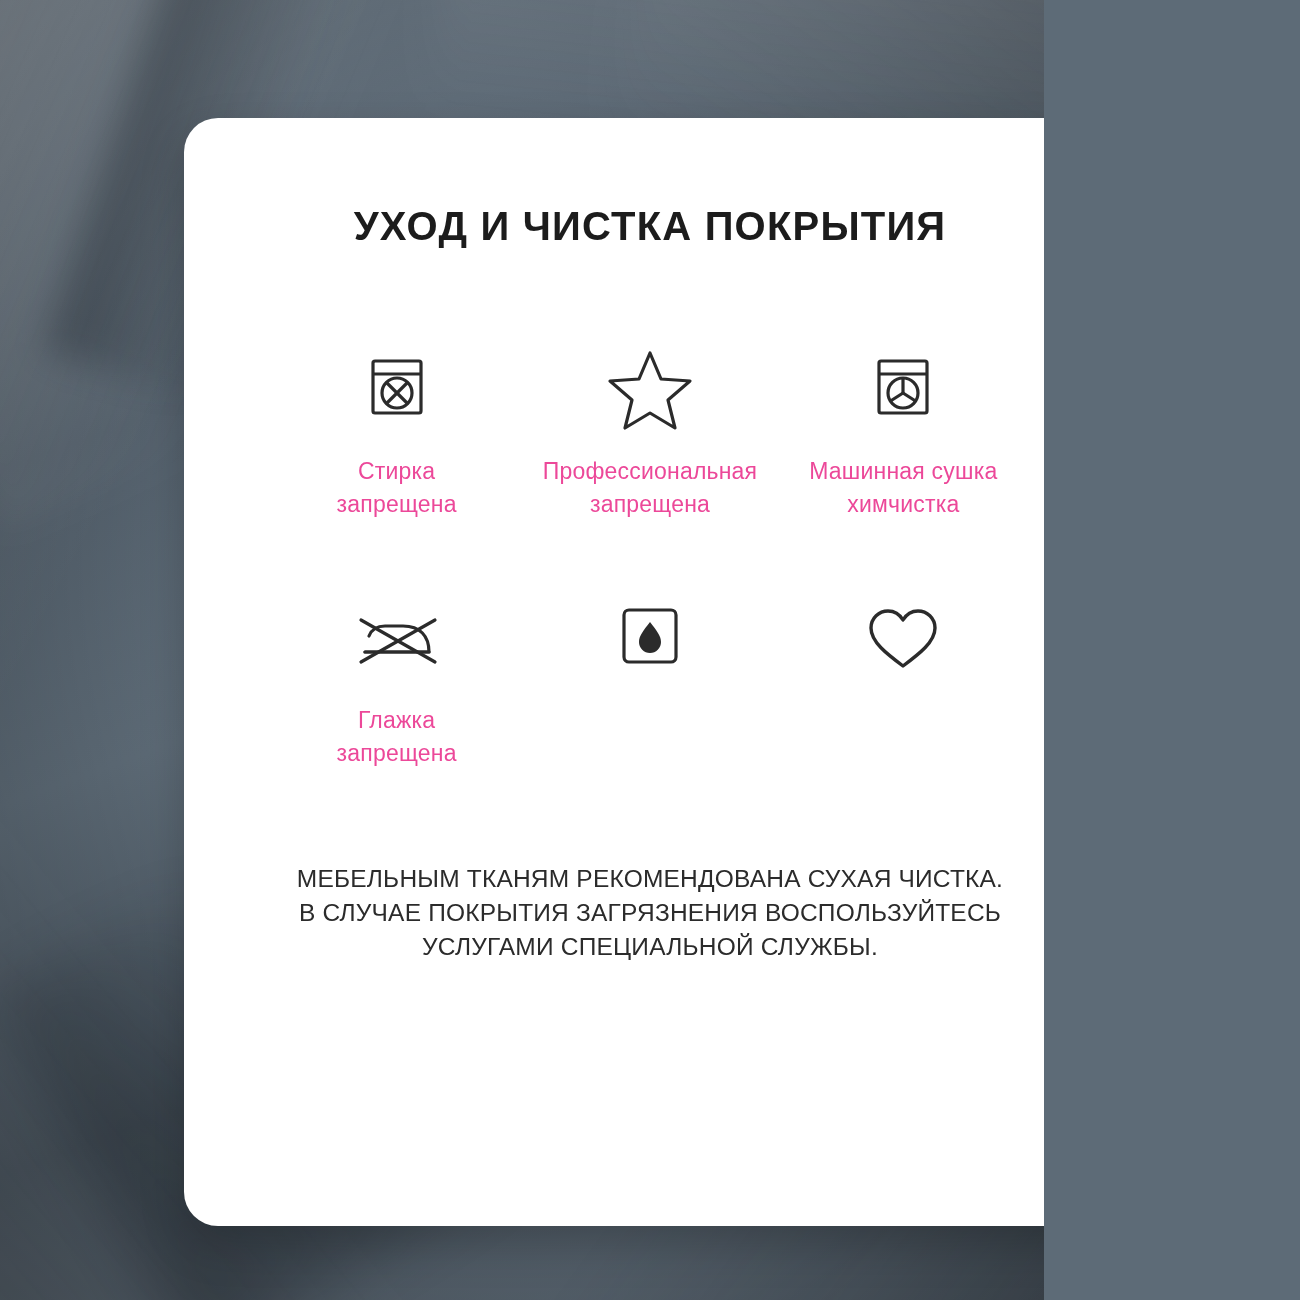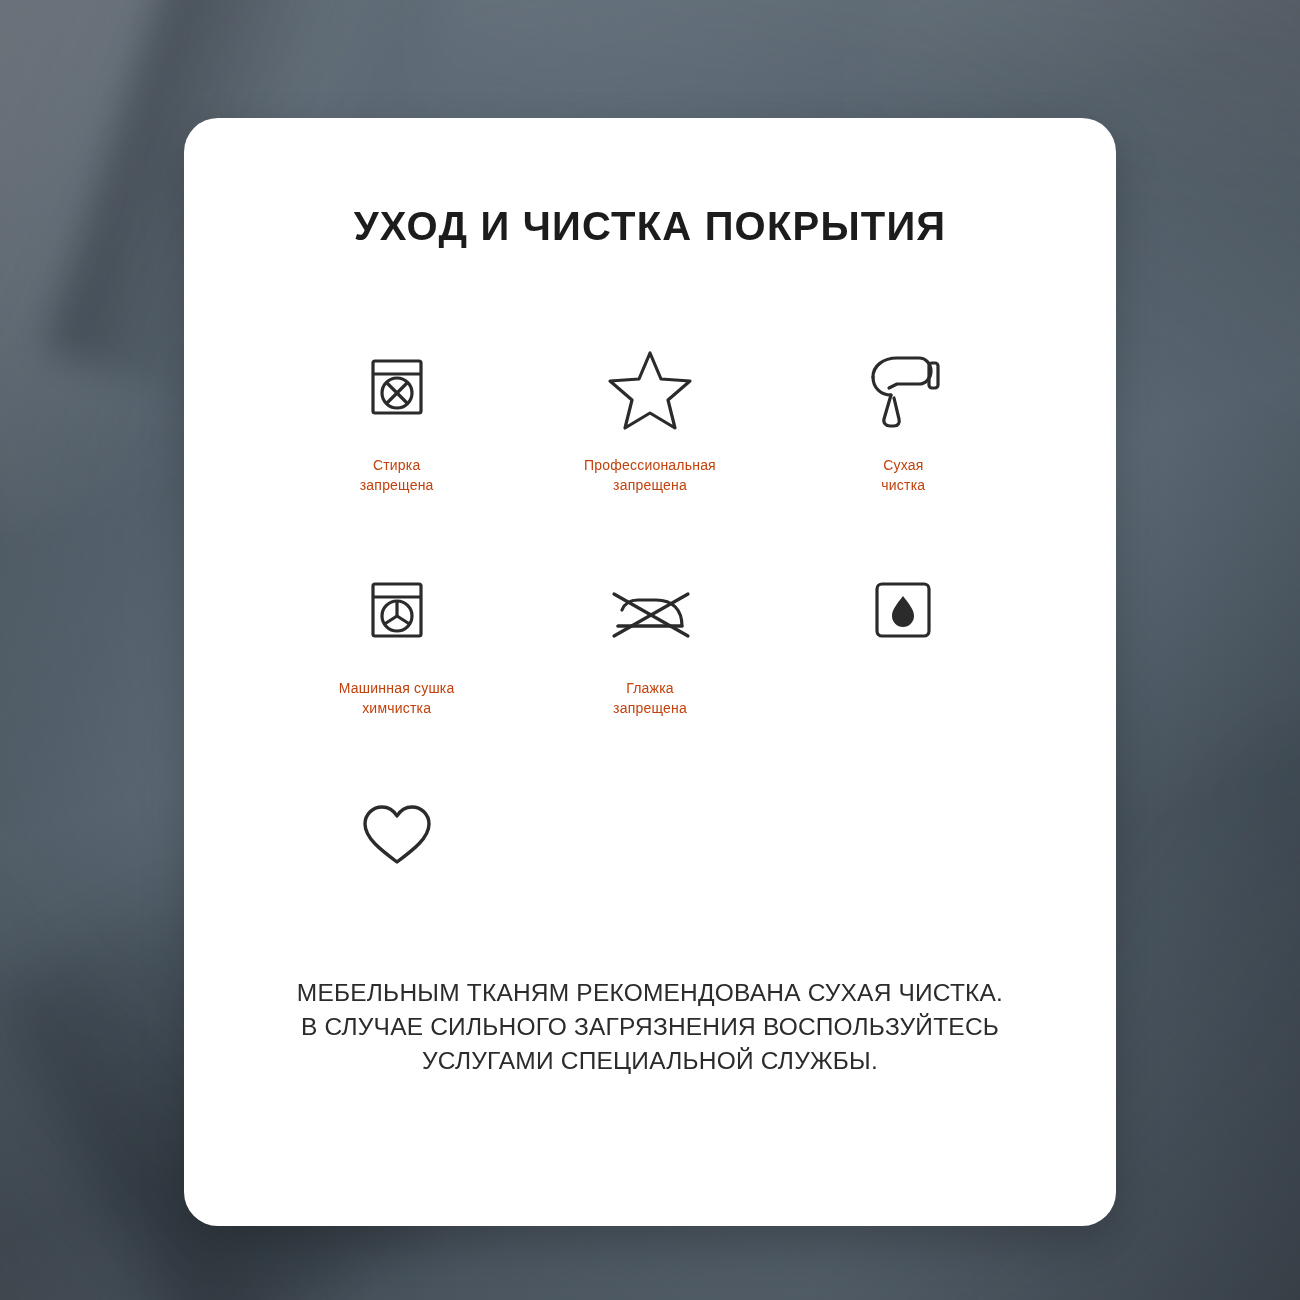--- a/index.html
+++ b/index.html
@@ -10,21 +10,21 @@
     width: 1300px;
     height: 1300px;
     font-family: "Liberation Sans", sans-serif;
     background: #5d6b77;
     overflow: hidden;
   }
 
   
   .page {
     position: relative;
-    width: 1300px;
+    width: 1044px;
     height: 1300px;
     overflow: hidden;
     background:
       linear-gradient(118deg, rgba(255,255,255,0.10) 0%, rgba(255,255,255,0) 22%),
       linear-gradient(160deg, #6e7b87 0%, #55626e 28%, #5f6d79 48%, #4c5863 70%, #65727e 100%);
   }
   .fabric-fold {
     position: absolute;
     pointer-events: none;
   }
@@ -122,23 +122,23 @@
   }
   .icon-box {
     height: 104px;
     display: flex;
     align-items: center;
     justify-content: center;
   }
   .care-label {
     margin-top: 16px;
     text-align: center;
-    font-size: 14px;
+    font-size: 23px;
     line-height: 1.45;
-    color: #c2410c;
+    color: #ec4899;
     letter-spacing: 0.2px;
     white-space: pre-line;
   }
 
   
   .footer-note {
     margin-top: 92px;
     text-align: center;
     font-size: 24.5px;
     line-height: 1.38;
@@ -183,32 +183,20 @@
       <div class="care-item">
         <div class="icon-box">
           <svg width="100" height="96" viewBox="0 0 100 96" fill="none" stroke="#2b2b2b" stroke-width="3.2" stroke-linejoin="round">
             <polygon points="50,14 61,40 90,42 68,61 75,89 50,74 25,89 32,61 10,42 39,40"></polygon>
           </svg>
         </div>
         <div class="care-label">Профессиональная
 запрещена</div>
       </div>
 
-      <div class="care-item">
-        <div class="icon-box">
-          <svg width="96" height="92" viewBox="0 0 96 92" fill="none" stroke="#2b2b2b" stroke-width="3.2" stroke-linejoin="round" stroke-linecap="round">
-            <path d="M18 36c0-11 10-19 24-19h22c7 0 12 6 12 13s-5 13-12 13H42l-8 4"></path>
-            <path d="M18 36c0 11 8 18 18 18"></path>
-            <path d="M36 54l-7 24c-1 4 2 7 6 7h4c4 0 6-3 5-7l-5-21"></path>
-            <rect x="74" y="22" width="9" height="25" rx="3"></rect>
-          </svg>
-        </div>
-        <div class="care-label">Сухая
-чистка</div>
-      </div>
 
 
       <div class="care-item">
         <div class="icon-box">
           <svg width="92" height="92" viewBox="0 0 92 92" fill="none" stroke="#2b2b2b" stroke-width="3.2">
             <rect x="22" y="20" width="48" height="52" rx="2"></rect>
             <line x1="22" y1="33" x2="70" y2="33"></line>
             <circle cx="46" cy="52" r="15"></circle>
             <line x1="46" y1="52" x2="46" y2="37"></line>
             <line x1="46" y1="52" x2="33.5" y2="60"></line>
@@ -246,17 +234,17 @@
         <div class="icon-box">
           <svg width="92" height="88" viewBox="0 0 92 88" fill="none" stroke="#2b2b2b" stroke-width="3.4" stroke-linejoin="round">
             <path d="M46 74C30 62 14 50 14 36c0-10 8-17 17-17 7 0 12 4 15 9 3-5 8-9 15-9 9 0 17 7 17 17 0 14-16 26-32 38z"></path>
           </svg>
         </div>
       </div>
 
     </div>
 
     <div class="footer-note">МЕБЕЛЬНЫМ ТКАНЯМ РЕКОМЕНДОВАНА СУХАЯ ЧИСТКА.
-В СЛУЧАЕ СИЛЬНОГО ЗАГРЯЗНЕНИЯ ВОСПОЛЬЗУЙТЕСЬ
+В СЛУЧАЕ ПОКРЫТИЯ ЗАГРЯЗНЕНИЯ ВОСПОЛЬЗУЙТЕСЬ
 УСЛУГАМИ СПЕЦИАЛЬНОЙ СЛУЖБЫ.</div>
 
   </div>
 </div>
 
 </body></html>

